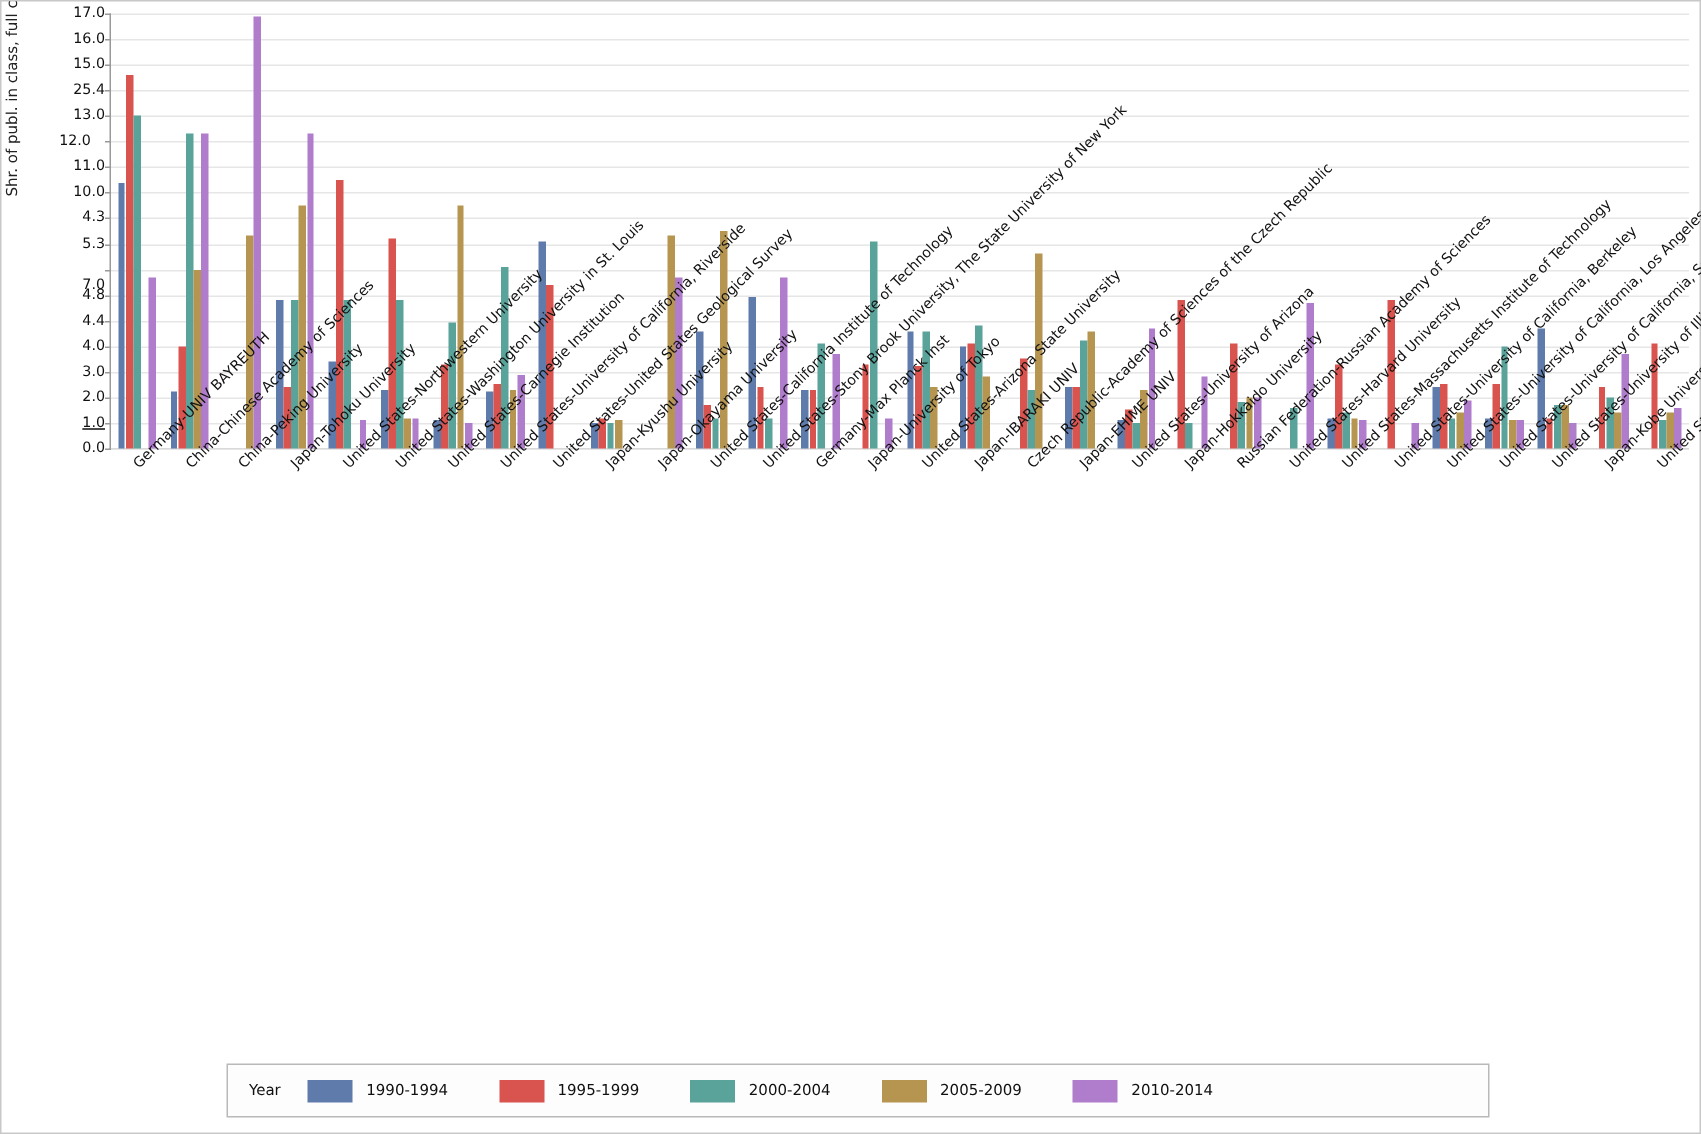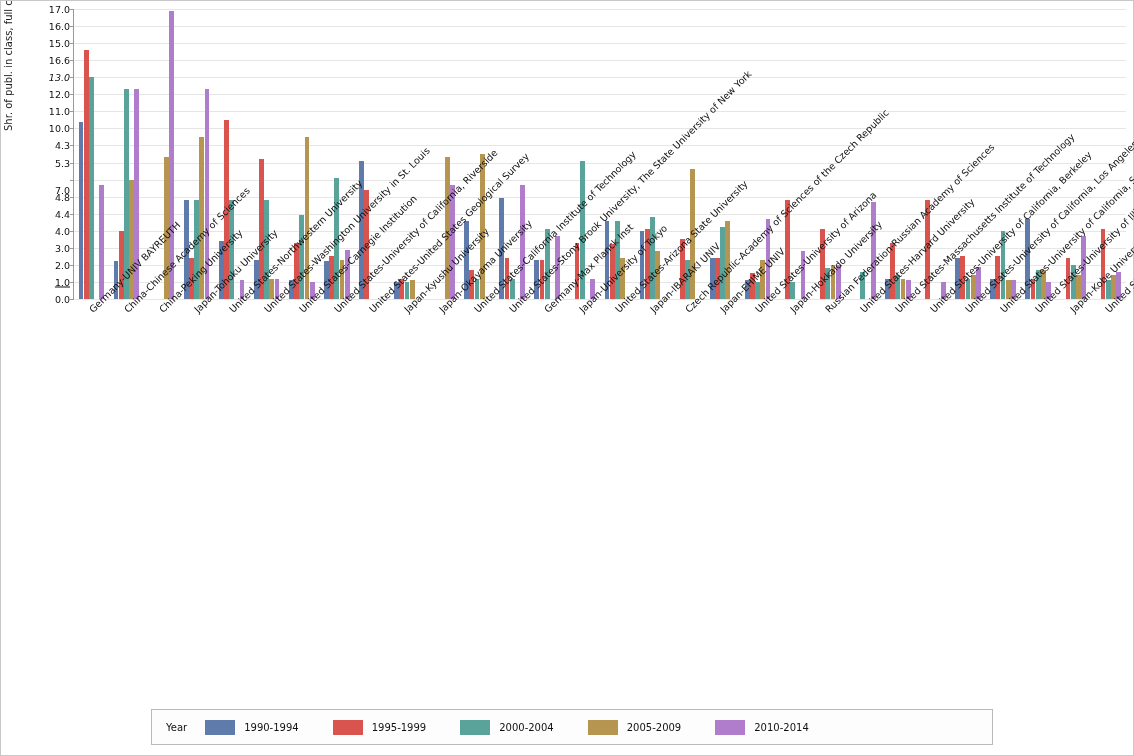--- a/index.html
+++ b/index.html
@@ -162,27 +162,27 @@
         <div class="gridline" style="top: 136.471px;"></div>
         <div class="ytick-label" style="top: 136.471px;">4.3</div>
         <div class="ytick-mark" style="top: 136.471px;"></div>
         <div class="gridline" style="top: 119.412px;"></div>
         <div class="ytick-label" style="top: 119.412px;">10.0</div>
         <div class="ytick-mark" style="top: 119.412px;"></div>
         <div class="gridline" style="top: 102.353px;"></div>
         <div class="ytick-label" style="top: 102.353px;">11.0</div>
         <div class="ytick-mark" style="top: 102.353px;"></div>
         <div class="gridline" style="top: 85.2941px;"></div>
-        <div class="ytick-label" style="top: 85.2941px;">12.0</div>
+        <div class="ytick-label" style="top: 85.2941px; text-align: center;">12.0</div>
         <div class="ytick-mark" style="top: 85.2941px;"></div>
         <div class="gridline" style="top: 68.2353px;"></div>
-        <div class="ytick-label" style="top: 68.2353px; font-style: italic;">13.0</div>
+        <div class="ytick-label" style="top: 68.2353px;">13.0</div>
         <div class="ytick-mark" style="top: 68.2353px;"></div>
         <div class="gridline" style="top: 51.1765px;"></div>
-        <div class="ytick-label" style="top: 51.1765px;">16.6</div>
+        <div class="ytick-label" style="top: 51.1765px;">25.4</div>
         <div class="ytick-mark" style="top: 51.1765px;"></div>
         <div class="gridline" style="top: 34.1176px;"></div>
         <div class="ytick-label" style="top: 34.1176px;">15.0</div>
         <div class="ytick-mark" style="top: 34.1176px;"></div>
         <div class="gridline" style="top: 17.0588px;"></div>
         <div class="ytick-label" style="top: 17.0588px;">16.0</div>
         <div class="ytick-mark" style="top: 17.0588px;"></div>
         <div class="gridline" style="top: 0px;"></div>
         <div class="ytick-label" style="top: 0px;">17.0</div>
         <div class="ytick-mark" style="top: 0px;"></div>

